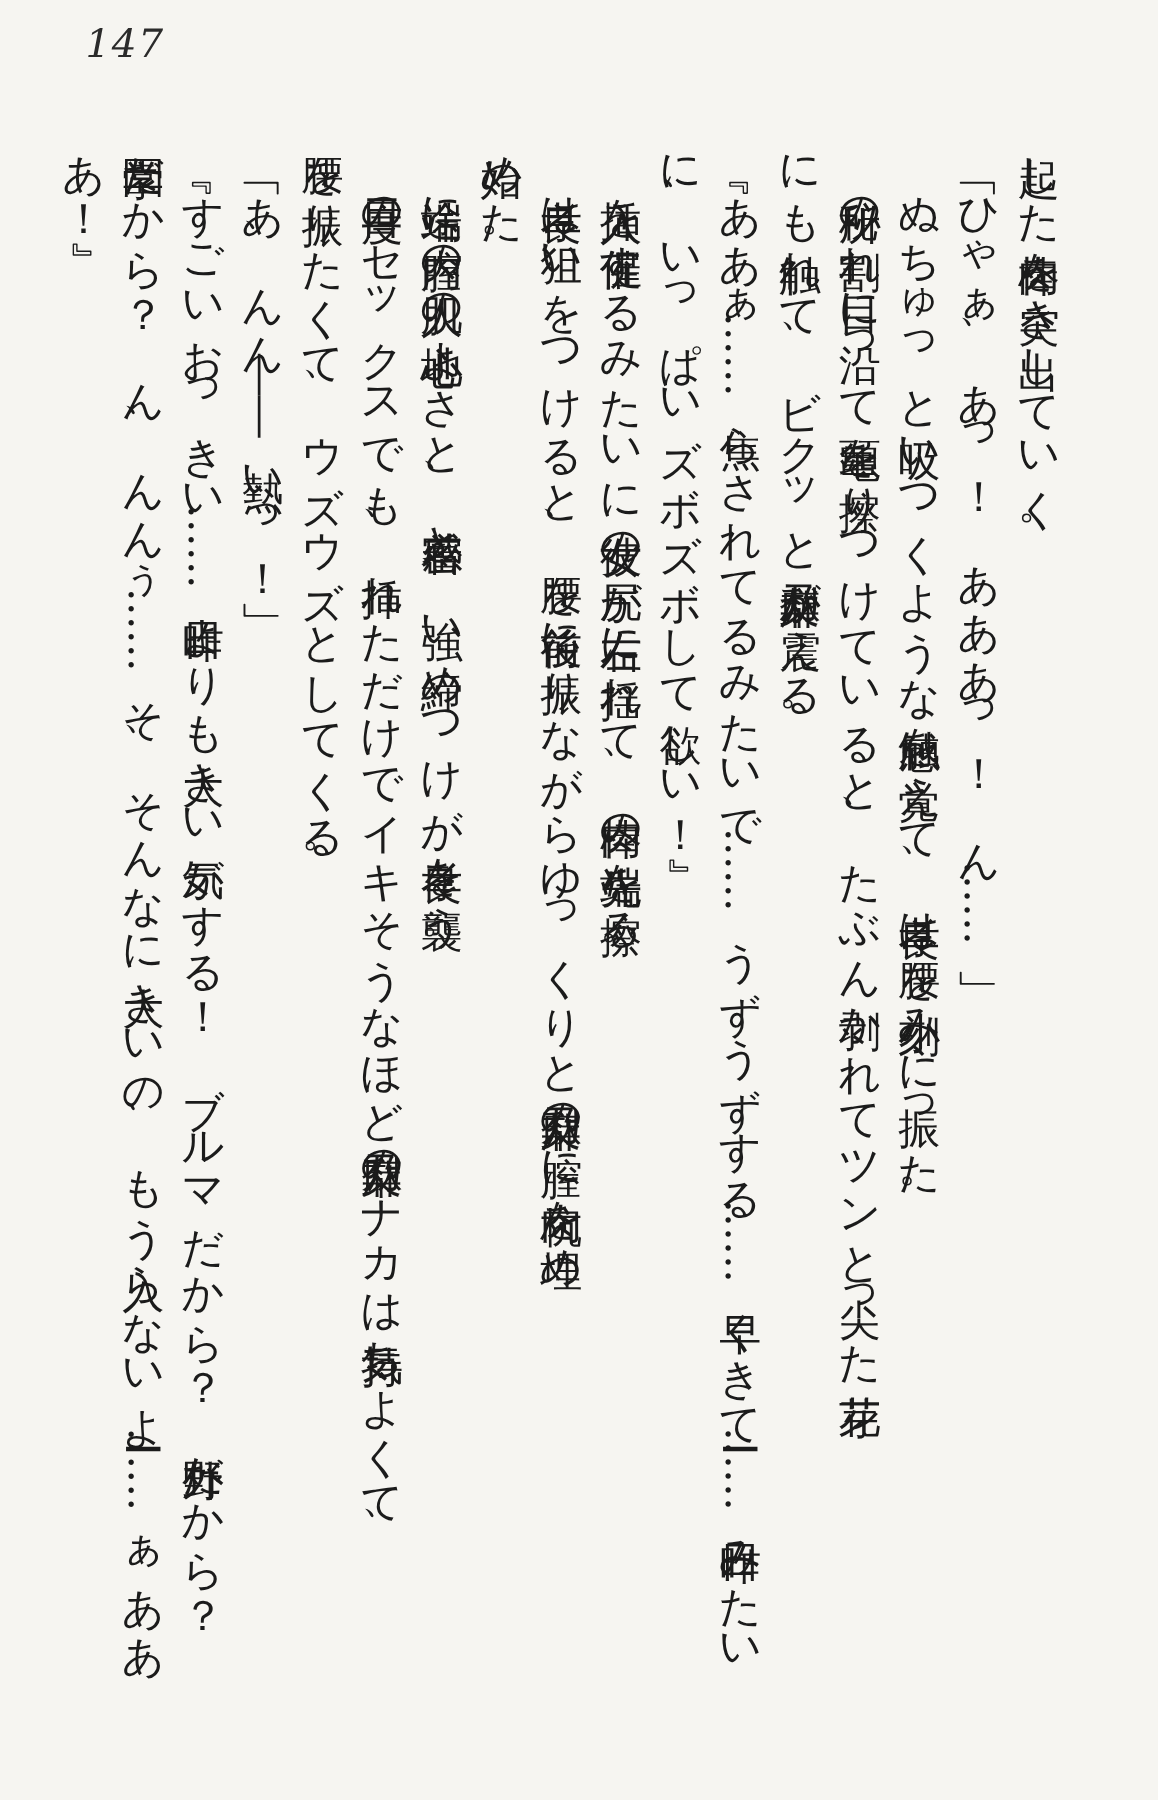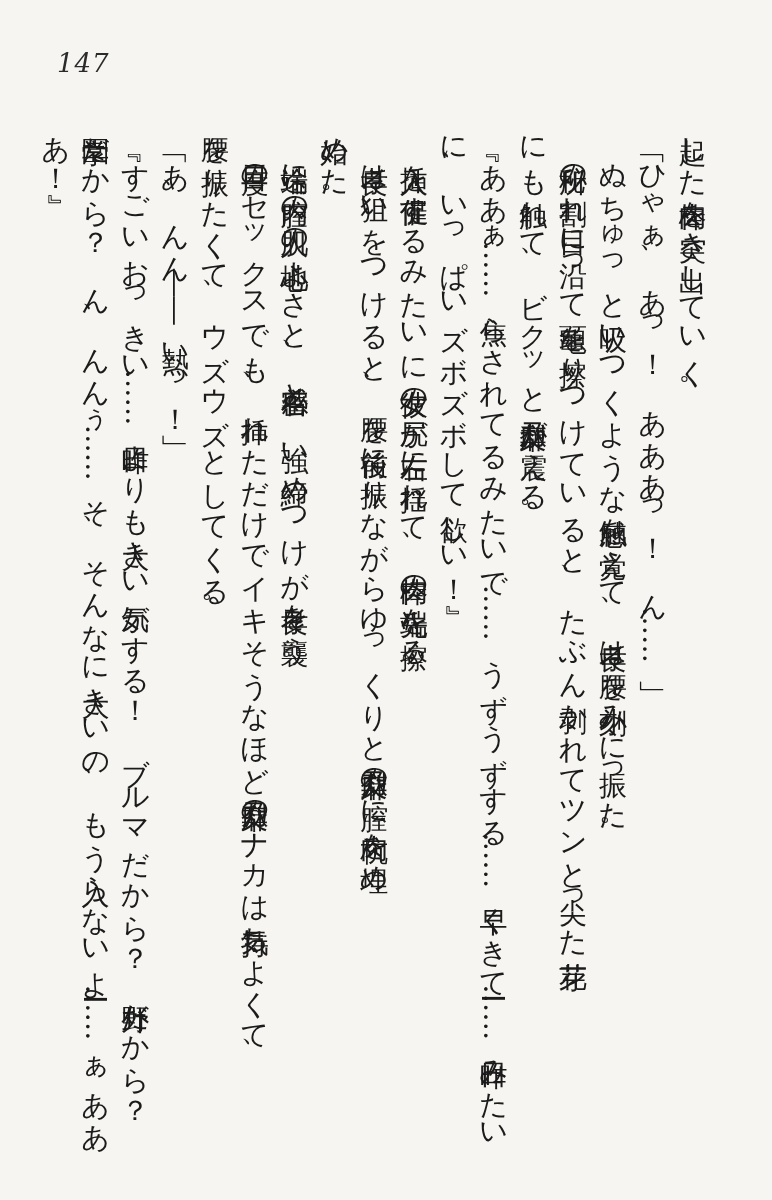--- a/index.html
+++ b/index.html
@@ -10,21 +10,20 @@
     width: 772px;
     height: 1200px;
     position: relative;
     overflow: hidden;
     background: #f6f5f1;
     font-family: "DejaVu Serif", "Liberation Serif", serif;
   }
   .page {
     position: absolute;
     inset: 0;
-    margin-top: 33px;
   }
   .page-number {
     position: absolute;
     top: 15px;
     left: 57px;
     font-size: 26px;
     font-style: italic;
     letter-spacing: 1px;
     color: #2b2b2b;
     font-family: "DejaVu Serif", "Liberation Serif", serif;

